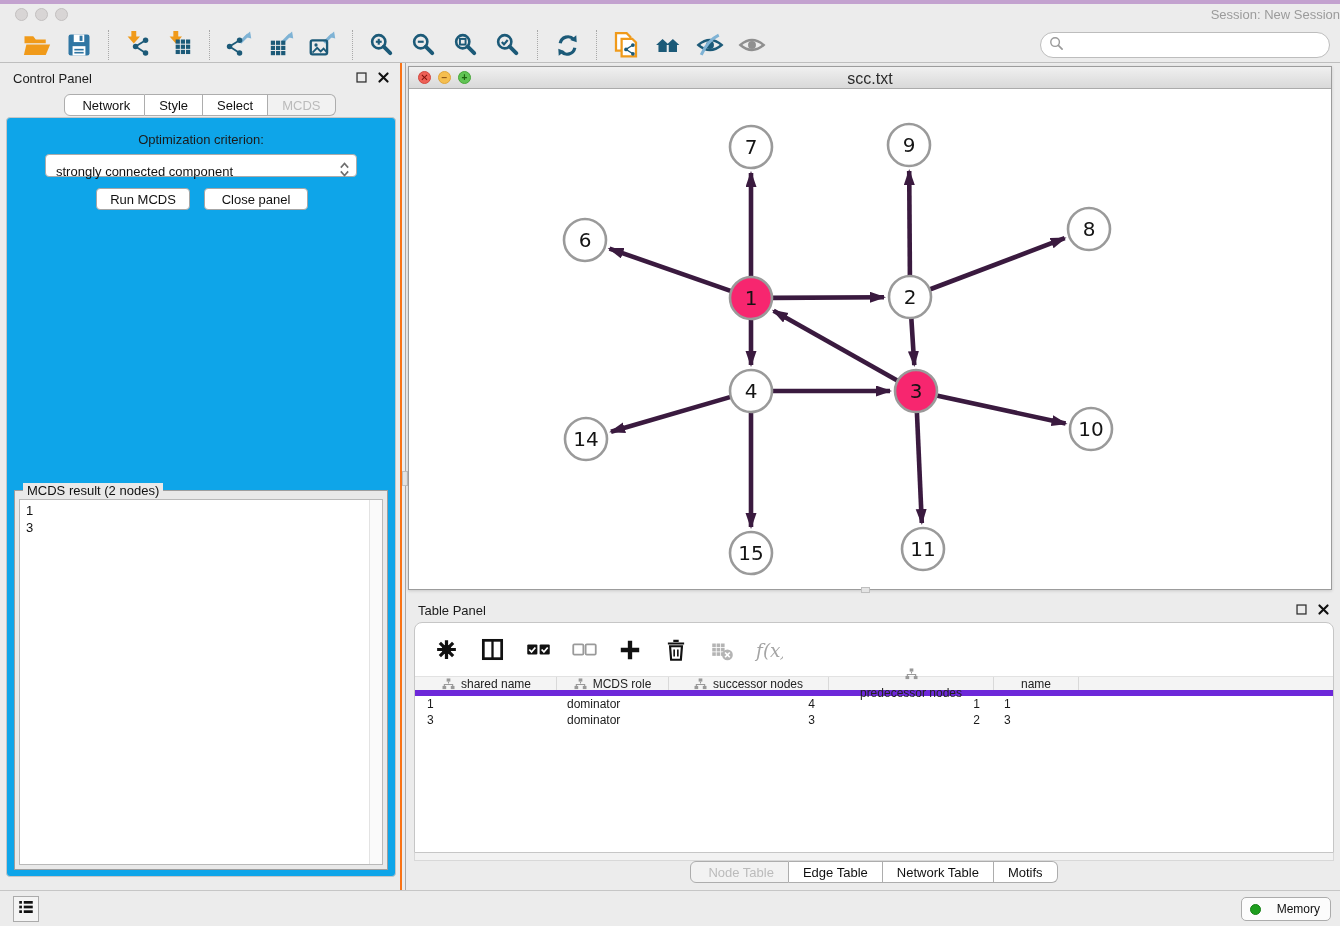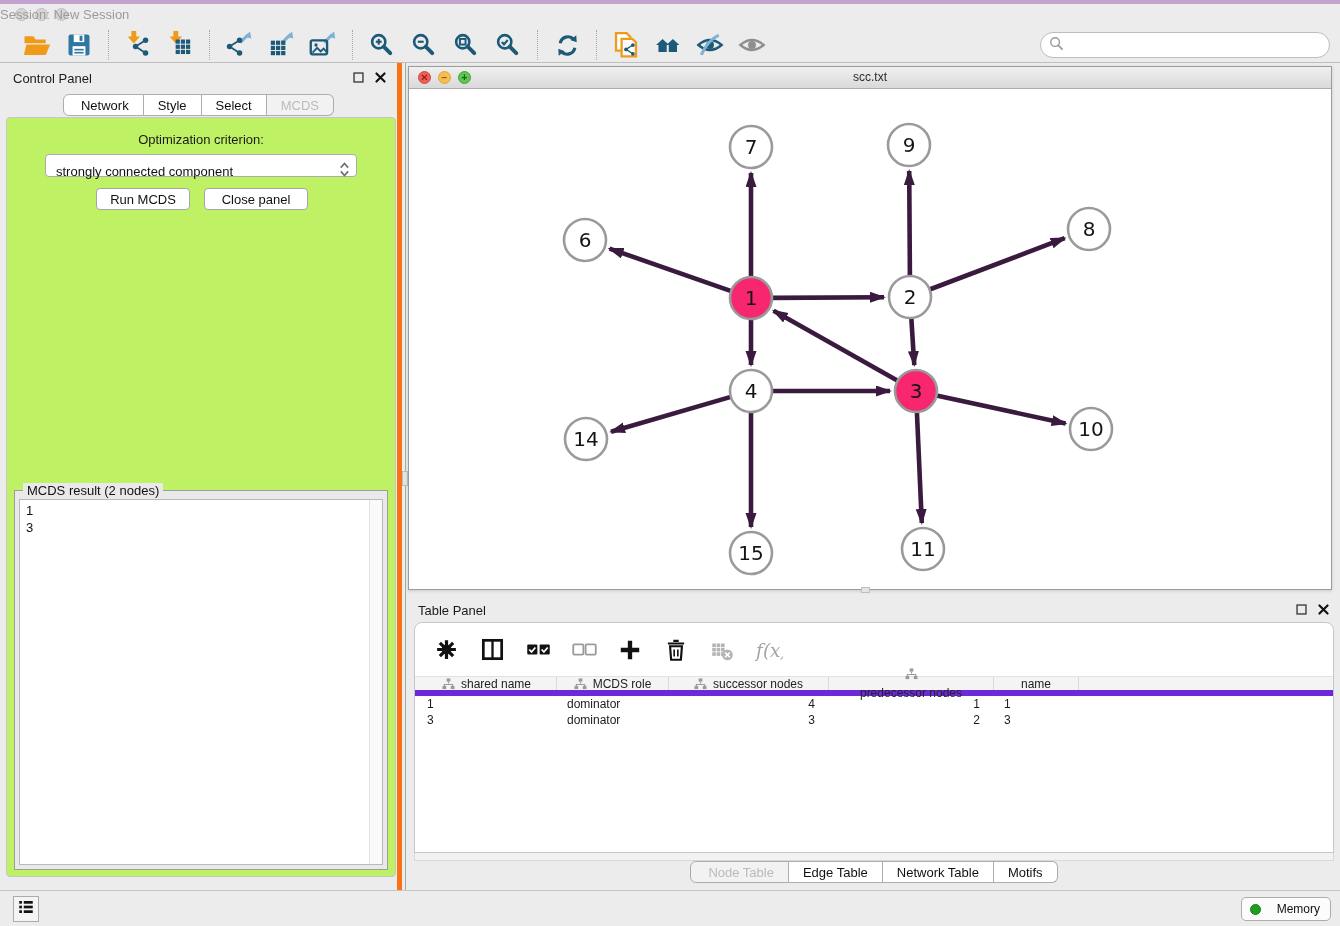--- a/index.html
+++ b/index.html
@@ -3,43 +3,43 @@
 <meta charset="utf-8">
 <style>
   * { margin:0; padding:0; box-sizing:border-box; }
   html,body { width:1340px; height:926px; font-family:"Liberation Sans","DejaVu Sans",sans-serif; background:#ECECEC; overflow:hidden; }
   .app { position:relative; width:1340px; height:926px; background:#ECECEC; }
 
   
   .top-accent { height:4px; background:#C3A2CF; }
   .titlebar { position:relative; height:24px; background:#ECECEC; }
   .traffic-gray { position:absolute; top:4px; width:13px; height:13px; border-radius:50%; background:#D8D5D5; border:1px solid #C3C0C0; }
-  .win-title { position:absolute; left:0; right:0; top:3px; text-align:left; font-size:13px; color:#9B9B9B; }
+  .win-title { position:absolute; left:0; right:0; top:3px; text-align:right; font-size:13px; color:#9B9B9B; }
 
   .toolbar { position:relative; height:35px; border-bottom:1px solid #BEBEBE; display:flex; align-items:center; padding-left:8px; }
   .tb-group { display:flex; align-items:center; gap:12px; padding:0 14px; }
   .tb-sep { width:1px; height:30px; border-left:1px dotted #A9A9A9; }
   .tb-icon { width:30px; height:30px; display:flex; align-items:center; justify-content:center; cursor:default; }
   .search-box { position:absolute; right:10px; top:4px; width:290px; height:26px; background:#fff; border:1px solid #BDBDBD; border-radius:13px; display:flex; align-items:center; padding-left:8px; }
   .search-box input { border:none; outline:none; background:transparent; font-size:13px; flex:1; padding-left:5px; color:#333; }
 
   .workspace { position:relative; width:1340px; height:827px; }
 
   
-  .control-panel { position:absolute; left:0; top:0; width:402px; height:827px; border-right:5px solid #f97316; }
+  .control-panel { position:absolute; left:0; top:0; width:402px; height:827px; border-right:2px solid #f97316; }
   .panel-header { position:relative; height:30px; }
   .panel-title { position:absolute; left:13px; top:8px; font-size:13px; color:#1b1b1b; }
   .ph-icons { position:absolute; right:10px; top:7px; display:flex; gap:9px; align-items:center; }
   .cp-tabs { position:absolute; left:0; right:0; top:31px; display:flex; justify-content:center; z-index:3; }
   .tabstrip { display:flex; }
   .tabstrip .tab { height:22px; padding:0 14px; background:#fff; border:1px solid #ADADAD; border-left:none; font-size:13px; color:#111; display:flex; align-items:center; justify-content:center; cursor:default; }
   .tabstrip .tab:first-child { border-left:1px solid #ADADAD; border-radius:6px 0 0 6px;padding-left:17px; }
   .tabstrip .tab:last-child { border-radius:0 6px 6px 0; }
   .tabstrip .tab.active { color:#BBBBBB; background:#F2F2F2; }
-  .cp-body { position:absolute; left:6px; top:54px; width:390px; height:760px; background:#bef264; border:1px solid #C6C6C6; border-radius:4px; }
+  .cp-body { position:absolute; left:6px; top:54px; width:390px; height:760px; background:#0ea5e9; border:1px solid #C6C6C6; border-radius:4px; }
   .opt-label { position:absolute; left:0; right:0; top:14px; text-align:center; font-size:13px; color:#1b1b1b; }
   .dropdown { position:absolute; left:38px; top:36px; width:312px; height:23px; background:#fff; border:1px solid #ABABAB; border-radius:4px; display:flex; align-items:center; padding:12px 6px 0 10px; }
   .dropdown-text { flex:1; font-size:13px; color:#111; }
   .btn { background:#fff; border:1px solid #A6A6A6; border-radius:4px; font-size:13px; color:#111; height:22px; display:inline-flex; align-items:center; justify-content:center; cursor:default; }
   .run-btn { position:absolute; left:89px; top:70px; width:94px; }
   .closep-btn { position:absolute; left:197px; top:70px; width:104px; }
   .result-box { position:absolute; left:7px; top:372px; width:374px; height:380px; border:1px solid #9E9E9E; background:#E9E9E9; }
   .result-legend { position:absolute; left:8px; top:-8px; background:#E9E9E9; padding:0 4px; font-size:13px; color:#111; }
   .result-inner { position:absolute; left:4px; top:8px; right:4px; bottom:4px; background:#fff; border:1px solid #B9B9B9; }
   .result-text { position:absolute; left:6px; top:2px; right:16px; bottom:0; font-size:13px; color:#111; line-height:17px; }
@@ -51,21 +51,21 @@
   .v-grip { position:absolute; left:0; top:408px; width:6px; height:15px; background:#E4E4E4; border:1px solid #BFBFBF; }
   .h-grip { position:absolute; left:452px; bottom:-4px; width:9px; height:6px; background:#E4E4E4; border:1px solid #BFBFBF; }
 
   
   .network-window { position:absolute; left:408px; top:3px; width:924px; height:524px; background:#fff; border:1px solid #9C9C9C; box-shadow:0 1px 3px rgba(0,0,0,0.15); }
   .net-titlebar { position:relative; height:22px; background:linear-gradient(#F0F0F0,#D9D9D9); border-bottom:1px solid #ABABAB; }
   .tl { position:absolute; top:4px; width:13px; height:13px; border-radius:50%; display:flex; align-items:center; justify-content:center; font-size:10px; font-weight:bold; line-height:1; }
   .tl-close { left:9px; background:#EE6056; border:1px solid #D1473E; color:#7E100A; }
   .tl-min { left:29px; background:#F5BE4F; border:1px solid #DFA63B; color:#90591B; }
   .tl-max { left:49px; background:#61C454; border:1px solid #47A538; color:#1D6310; }
-  .net-title { position:absolute; left:0; right:0; top:3px; text-align:center; font-size:12px; color:#2b2b2b; }
+  .net-title { position:absolute; left:0; right:0; top:3px; text-align:center; font-size:16px; color:#2b2b2b; }
   .net-canvas { position:relative; width:922px; height:500px; background:#fff; }
 
   
   .table-panel { position:absolute; left:408px; top:532px; width:932px; height:295px; }
   .table-card { position:absolute; left:6px; top:27px; width:920px; height:231px; background:#fff; border:1px solid #C6C6C6; border-radius:8px 8px 0 0; overflow:hidden; }
   .table-toolbar { height:53px; display:flex; align-items:center; gap:16px; padding-left:16px; }
   .tt-icon { width:30px; height:30px; display:flex; align-items:center; justify-content:center; cursor:default; }
   .thead-row { display:flex; height:20px; border-top:1px solid #E2E2E2; border-bottom:6px solid #6d28d9; background:#F4F4F4; }
   .th-cell { display:flex; align-items:center; justify-content:center; gap:6px; font-size:12px; color:#222; border-right:1px solid #D9D9D9; height:100%; }
   .trow { display:flex; height:16px; font-size:12px; color:#1b1b1b; background:#fff; }

